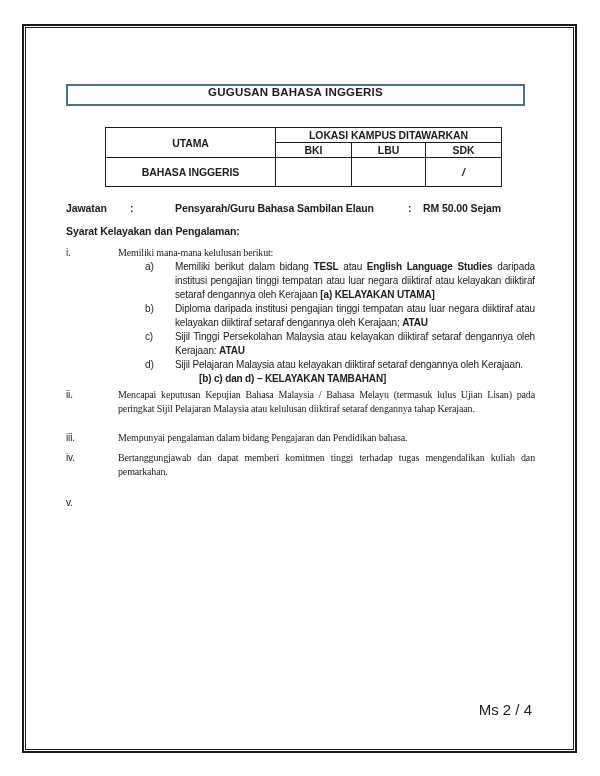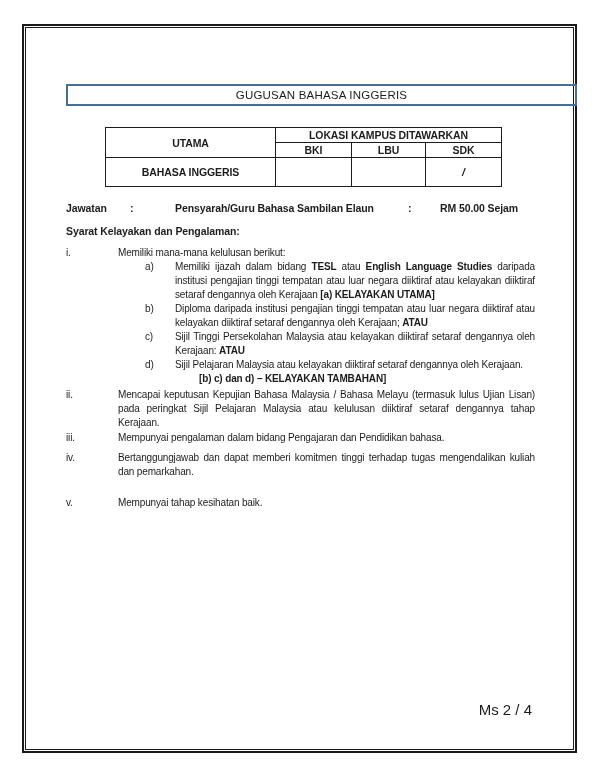--- a/index.html
+++ b/index.html
@@ -8,54 +8,54 @@
     font-family:"Liberation Sans",sans-serif;color:#1c1c1c;overflow:hidden;
   }
   .page-frame{
     position:absolute;left:22px;top:24px;width:555px;height:729px;
     border:2px solid #1a1a1a;box-sizing:border-box;
   }
   .page-frame::after{
     content:"";position:absolute;inset:1px;border:1px solid #1a1a1a;
   }
   .title-box{
-    position:absolute;left:66px;top:84px;width:511px;height:22px;
+    position:absolute;left:66px;top:84px;width:459px;height:22px;
     border:2px solid #4a6e96;box-sizing:border-box;
-    display:flex;align-items:center;justify-content:center;
-    font-weight:normal;font-size:11.5px;letter-spacing:.2px;
+    display:flex;justify-content:center;
+    font-weight:bold;font-size:11.5px;letter-spacing:.2px;
   }
   table.course-table{
     position:absolute;left:105px;top:127px;border-collapse:collapse;table-layout:fixed;
   }
   table.course-table td{
     border:1px solid #1c1c1c;font-size:10.5px;font-weight:bold;
     text-align:center;vertical-align:middle;padding:0;letter-spacing:-0.1px;
   }
   td.c-course{text-align:left;padding-left:7px;}
   td.c-slash{font-style:italic;font-size:16px;}
   .jawatan-line{position:absolute;top:202px;left:0;width:475px;height:14px;
     font-weight:bold;font-size:10.5px;letter-spacing:-0.1px;}
   .jawatan-line span{position:absolute;white-space:nowrap;}
   .jw-label{left:66px;}
   .jw-colon1{left:130px;}
   .jw-position{left:175px;}
   .jw-colon2{left:408px;}
-  .jw-rate{left:440px;}
+  .jw-rate{left:423px;}
   .syarat-heading{
     position:absolute;left:66px;top:225px;font-weight:bold;font-size:10.5px;
     letter-spacing:-0.1px;
   }
   .req-item{
     position:absolute;left:66px;width:469px;display:flex;
     font-size:10px;line-height:14px;letter-spacing:-0.15px;
   }
   .req-0{top:246px}.req-1{top:388px}.req-2{top:431px}.req-3{top:451px}.req-4{top:496px}
   .req-num{width:52px;flex:none;}
   .req-body{flex:1;min-width:0;}
-  .req-text{text-align:justify;}
+  .req-text{text-align:justify;font-family:Liberation Serif, serif;}
   .sub-item{display:flex;margin-left:27px;}
   .sub-label{width:30px;flex:none;}
   .sub-text{flex:1;text-align:justify;min-width:0;}
   .req-note{margin-left:57px;font-weight:bold;padding-left:24px;}
   .b{font-weight:bold;}
   .page-footer{
     position:absolute;left:66px;top:701px;width:466px;text-align:right;
     font-size:15px;
   }
 </style>
@@ -104,21 +104,21 @@
 
 <div class="syarat-heading">Syarat Kelayakan dan Pengalaman:</div>
 
 <div>
     <div class="req-item req-0">
       <span class="req-num">i.</span>
       <div class="req-body">
         <div class="req-text"><span>Memiliki mana-mana kelulusan berikut:</span></div>
         <div class="sub-item">
           <span class="sub-label">a)</span>
-          <div class="sub-text"><span>Memiliki ijazah dalam bidang </span><span class="b">TESL</span><span> atau </span><span class="b">English Language Studies</span><span> daripada institusi pengajian tinggi tempatan atau luar negara diiktiraf atau kelayakan diiktiraf setaraf dengannya oleh Kerajaan </span><span class="b">[a) KELAYAKAN UTAMA]</span></div>
+          <div class="sub-text"><span>Memiliki berikut dalam bidang </span><span class="b">TESL</span><span> atau </span><span class="b">English Language Studies</span><span> daripada institusi pengajian tinggi tempatan atau luar negara diiktiraf atau kelayakan diiktiraf setaraf dengannya oleh Kerajaan </span><span class="b">[a) KELAYAKAN UTAMA]</span></div>
         </div>
         <div class="sub-item">
           <span class="sub-label">b)</span>
           <div class="sub-text"><span>Diploma daripada institusi pengajian tinggi tempatan atau luar negara diiktiraf atau kelayakan diiktiraf setaraf dengannya oleh Kerajaan; </span><span class="b">ATAU</span></div>
         </div>
         <div class="sub-item">
           <span class="sub-label">c)</span>
           <div class="sub-text"><span>Sijil Tinggi Persekolahan Malaysia atau kelayakan diiktiraf setaraf dengannya oleh Kerajaan: </span><span class="b">ATAU</span></div>
         </div>
         <div class="sub-item">
@@ -141,19 +141,16 @@
       </div>
     </div>
     <div class="req-item req-3">
       <span class="req-num">iv.</span>
       <div class="req-body">
         <div class="req-text"><span>Bertanggungjawab dan dapat memberi komitmen tinggi terhadap tugas mengendalikan kuliah dan pemarkahan.</span></div>
       </div>
     </div>
     <div class="req-item req-4">
       <span class="req-num">v.</span>
-      <div class="req-body">
-        <div class="req-text"><span>Mempunyai tahap kesihatan baik.</span></div>
-      </div>
     </div>
   </div>
 
 <div class="page-footer">Ms 2 / 4</div>
 
 </body></html>

